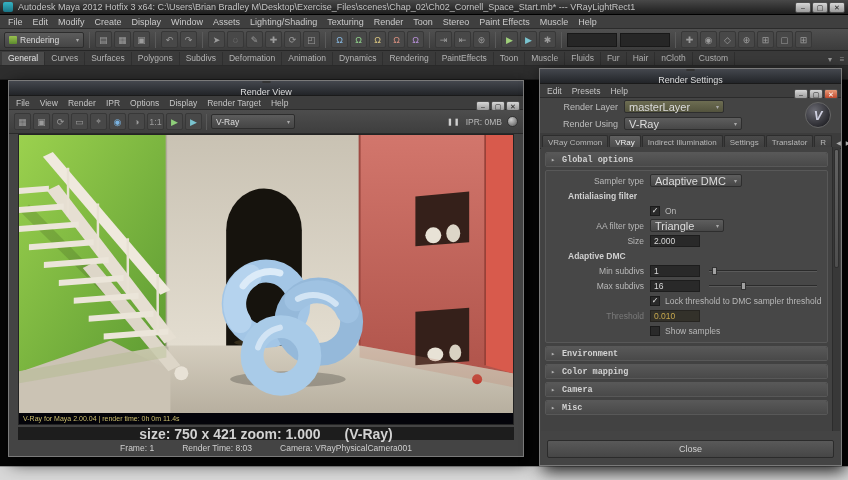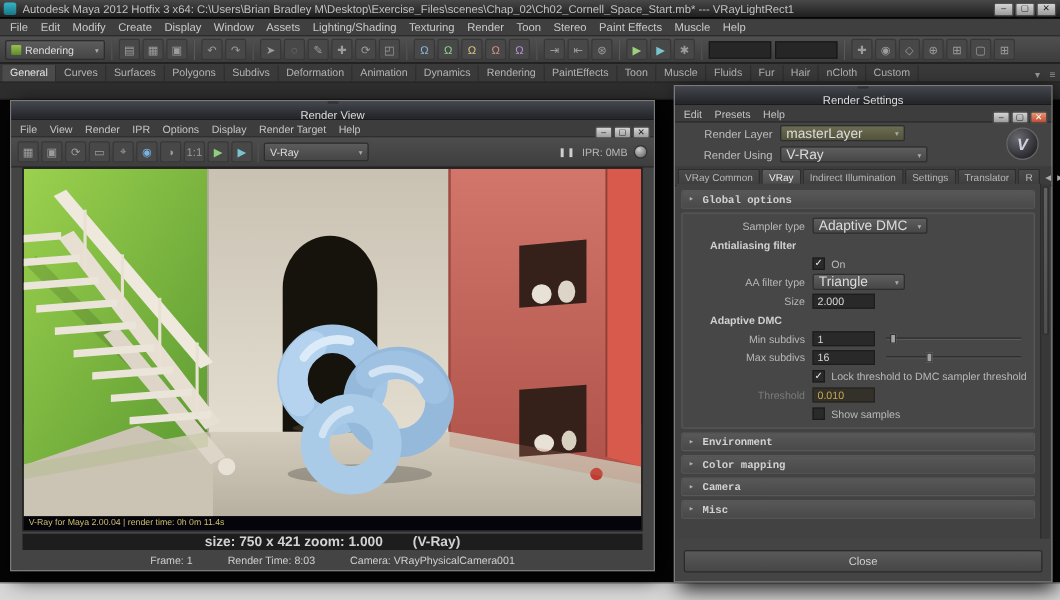--- a/index.html
+++ b/index.html
@@ -65,21 +65,21 @@
     border-radius:2px; display:flex; align-items:center; padding:0 4px; font-size:8.5px; color:#ddd; }
   .rv-right { margin-left:auto; display:flex; align-items:center; gap:5px; font-size:8.5px; color:#b8b8b8;text-align:right; }
   .pause-glyph { font-size:7px; color:#cfcfcf; letter-spacing:1px; }
   .sphere-icon { width:11px; height:11px; border-radius:50%; background:radial-gradient(circle at 35% 30%,#cfcfcf,#555); border:1px solid #333; }
 
   .rv-image-area { position:absolute; left:9px; right:9px; top:53px; height:291px; background:#0c0c0a; border:1px solid #242424; }
   .scene-svg { width:100%; height:calc(100% - 11px); display:block; }
   .stamp { height:11px; background:#04040a; color:#cdbf6e; font-size:7px; line-height:11px; padding-left:4px;
     white-space:nowrap; overflow:hidden; }
   .rv-statusbar { position:absolute; left:9px; right:9px; top:346px; height:13px; background:#1d1d1d;
-    display:flex; justify-content:center; align-items:center; gap:24px; font-size:11px; font-weight:bold; color:#d2d2d2; }
+    display:flex; justify-content:center; align-items:center; gap:24px; font-size:14px; font-weight:bold; color:#d2d2d2; }
   .rv-infobar { position:absolute; left:9px; right:9px; top:360px; height:13px; display:flex; justify-content:center;
     align-items:center; gap:28px; font-size:8.5px; color:#cfcfcf; }
 
   
   #render-settings { left:539px; top:68px; width:303px; height:398px; z-index:20; }
   .rs-row { display:flex; align-items:center; height:17px; font-size:9px; color:#bdbdbd; padding-left:18px; gap:6px;text-align:right; }
   .rs-field-label { width:60px; white-space:nowrap; }
   .dropdown { height:13px; display:inline-flex; align-items:center; background:linear-gradient(#5e5e5e,#474747);
     border:1px solid #2e2e2e; border-radius:2px; color:#dcdcdc; font-size:11px; padding:0 4px; gap:8px; }
   .dropdown.olive { background:linear-gradient(#6d6d52,#53533d); }

